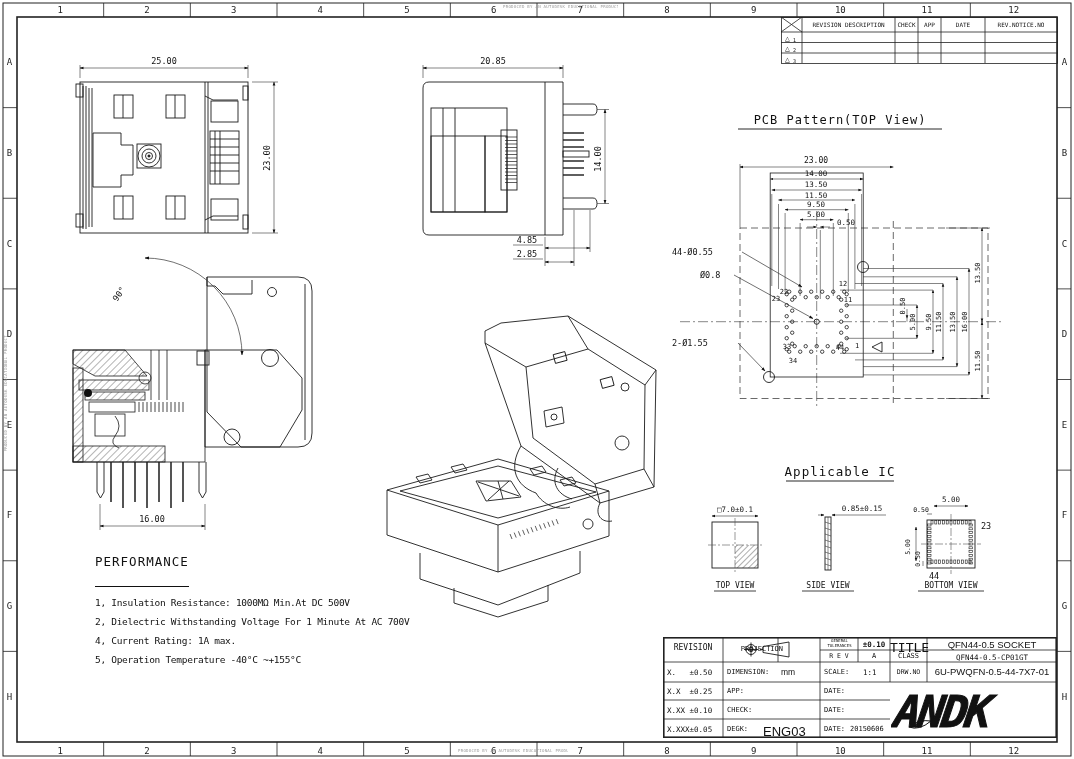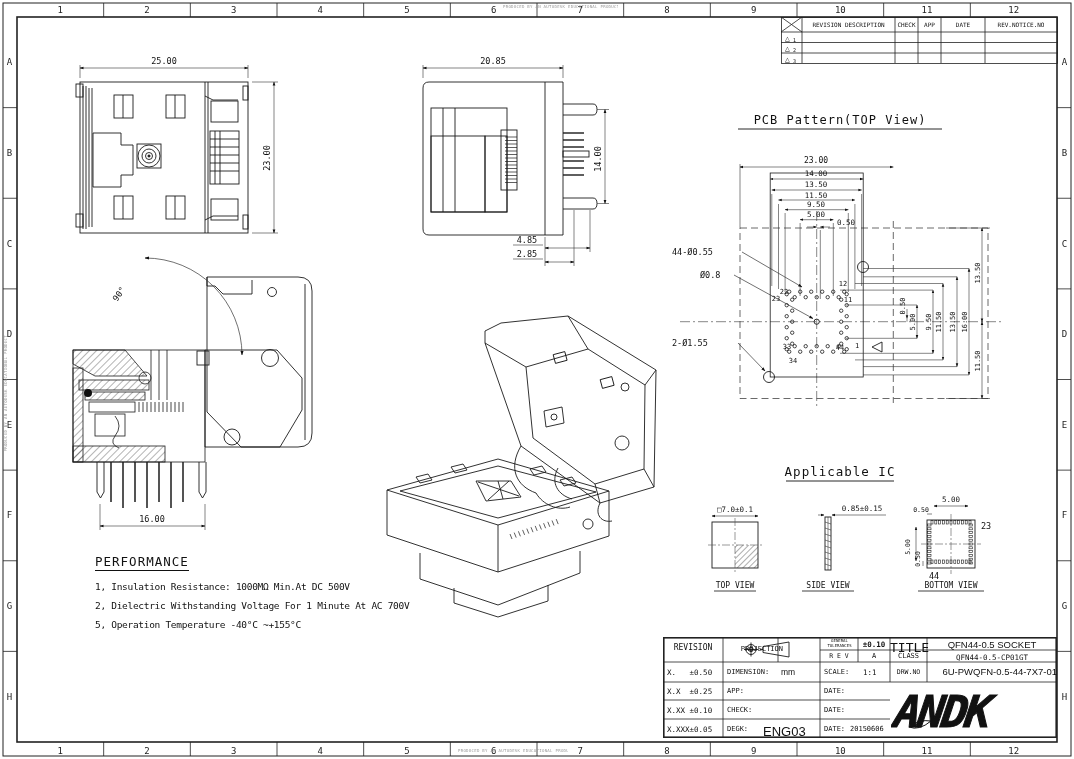--- a/index.html
+++ b/index.html
@@ -3,21 +3,21 @@
 <meta charset="utf-8">
 <style>
   html,body{margin:0;padding:0;background:#e8e8e8;}
   #sheet{position:relative;width:1074px;height:759px;background:#ffffff;overflow:hidden;
          font-family:"DejaVu Sans Mono",monospace;color:#111;}
   .abs{position:absolute;}
   svg text{font-family:"DejaVu Sans Mono",monospace;fill:#111;}
   .bandlab{position:absolute;font-size:9px;color:#222;display:flex;align-items:center;justify-content:center;}
   .watermark{position:absolute;font-size:4px;color:#9a9a9a;letter-spacing:.3px;white-space:nowrap;}
   .perf-item{font-size:9.5px;letter-spacing:-.3px;white-space:nowrap;line-height:19px;color:#111;}
-  #perf-title{font-size:12.5px;letter-spacing:1px;border-bottom:1px solid #111;display:inline-block;padding-bottom:1px;margin-bottom:6px;}
+  #perf-title{font-size:12.5px;letter-spacing:1px;border-bottom:1px solid #111;display:inline-block;padding-bottom:17px;margin-bottom:6px;}
   .tb-text{position:absolute;white-space:pre;}
   .rev-head{position:absolute;font-size:6px;display:flex;align-items:center;justify-content:center;text-align:center;}
 </style>
 </head>
 <body>
 
 <div id="sheet">
 
   <svg class="abs" style="left:0;top:0" width="1074" height="759">
     <g stroke="#222" fill="none">
@@ -638,20 +638,21 @@
       <text x="261" y="132" font-size="8" text-anchor="middle">BOTTOM VIEW</text>
       <line x1="228" y1="135" x2="294" y2="135" stroke="#111" stroke-width="0.8"></line>
     </g>
   </svg>
 
   <div class="abs" style="left:95px;top:551px;width:390px;">
     <div id="perf-title">PERFORMANCE</div>
     <div id="perf-list">
         <div class="perf-item">1, Insulation Resistance: 1000MΩ Min.At DC 500V</div>
         <div class="perf-item">2, Dielectric Withstanding Voltage For 1 Minute At AC 700V</div>
+        <div class="perf-item">4, Current Rating: 1A max.</div>
         <div class="perf-item">5, Operation Temperature -40°C ~+155°C</div>
       </div>
   </div>
 
   <div class="abs" style="left:663px;top:637px;width:394px;height:101px;">
     <svg class="abs" style="left:0;top:0" width="394" height="101">
       <g stroke="#222" fill="none">
         <rect x="0.8" y="0.8" width="392.4" height="99.4" stroke-width="1.6"></rect>
         <g stroke-width="0.8">
           <line x1="60" y1="0" x2="60" y2="101"></line>
@@ -680,21 +681,21 @@
     <div class="tb-text" style="left:0;top:8px;width:120px;text-align:right;font-size:7px;">PROJECTION</div>
     <div class="tb-text" style="left:158px;top:2px;width:37px;text-align:center;font-size:4px;line-height:4.5px;white-space:normal;">GENERAL TOLERANCES</div>
     <div class="tb-text" style="left:195px;top:3px;width:32px;text-align:center;font-size:7.5px;font-weight:bold;">±0.10</div>
     <div class="tb-text" style="left:157px;top:15px;width:38px;text-align:center;font-size:6.5px;">R E V</div>
     <div class="tb-text" style="left:195px;top:15px;width:32px;text-align:center;font-size:7px;">A</div>
     <div class="tb-text" style="left:227px;top:3px;width:37px;text-align:center;font-size:13px;">TITLE</div>
     <div class="tb-text" style="left:264px;top:1.5px;width:130px;text-align:center;font-size:9.5px;font-family:'Liberation Sans',sans-serif;">QFN44-0.5 SOCKET</div>
     <div class="tb-text" style="left:227px;top:15px;width:37px;text-align:center;font-size:7px;">CLASS</div>
     <div class="tb-text" style="left:264px;top:15.5px;width:130px;text-align:center;font-size:7.5px;">QFN44-0.5-CP01GT</div>
     <div class="tb-text" style="left:227px;top:31px;width:37px;text-align:center;font-size:6.5px;">DRW.NO</div>
-    <div class="tb-text" style="left:264px;top:29px;width:130px;text-align:right;font-size:9.5px;font-family:'Liberation Sans',sans-serif;">6U-PWQFN-0.5-44-7X7-01</div>
+    <div class="tb-text" style="left:264px;top:29px;width:130px;text-align:center;font-size:9.5px;font-family:'Liberation Sans',sans-serif;">6U-PWQFN-0.5-44-7X7-01</div>
     <div class="tb-text" style="left:4px;top:31px;font-size:7.5px;">X.   ±0.50</div>
     <div class="tb-text" style="left:4px;top:50px;font-size:7.5px;">X.X  ±0.25</div>
     <div class="tb-text" style="left:4px;top:69px;font-size:7.5px;">X.XX ±0.10</div>
     <div class="tb-text" style="left:4px;top:88px;font-size:7.5px;">X.XXX±0.05</div>
     <div class="tb-text" style="left:64px;top:31px;font-size:7px;">DIMENSION:</div>
     <div class="tb-text" style="left:118px;top:30px;font-size:8.5px;font-family:'Liberation Sans',sans-serif;">mm</div>
     <div class="tb-text" style="left:64px;top:50px;font-size:7px;">APP:</div>
     <div class="tb-text" style="left:64px;top:69px;font-size:7px;">CHECK:</div>
     <div class="tb-text" style="left:64px;top:88px;font-size:7px;">DEGK:</div>
     <div class="tb-text" style="left:100px;top:87px;font-size:13px;font-family:'Liberation Sans',sans-serif;">ENG03</div>

